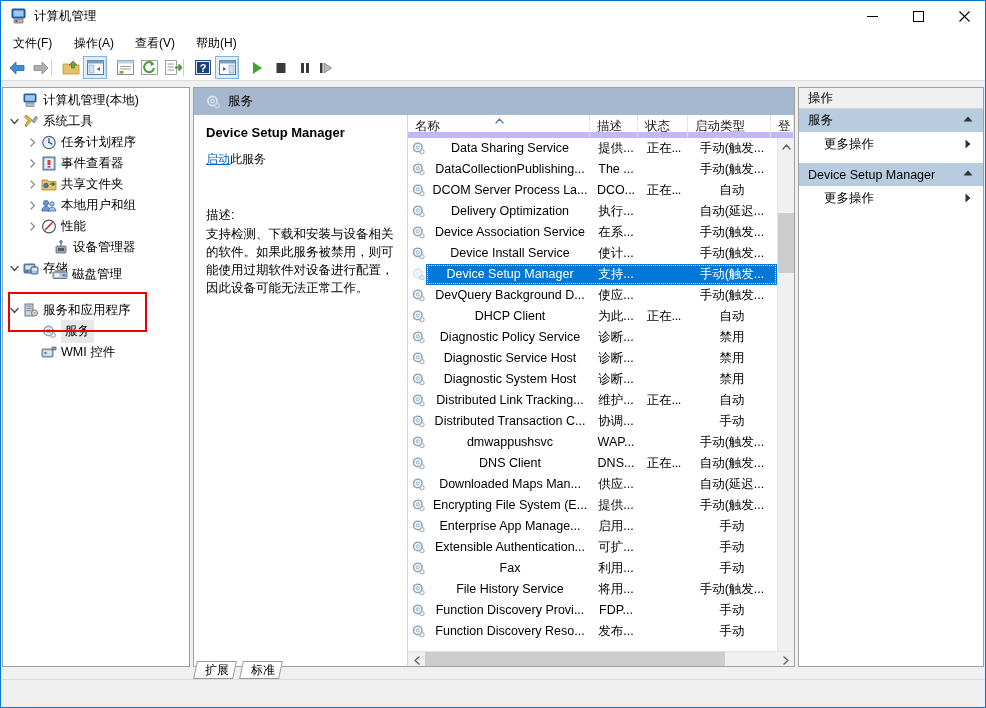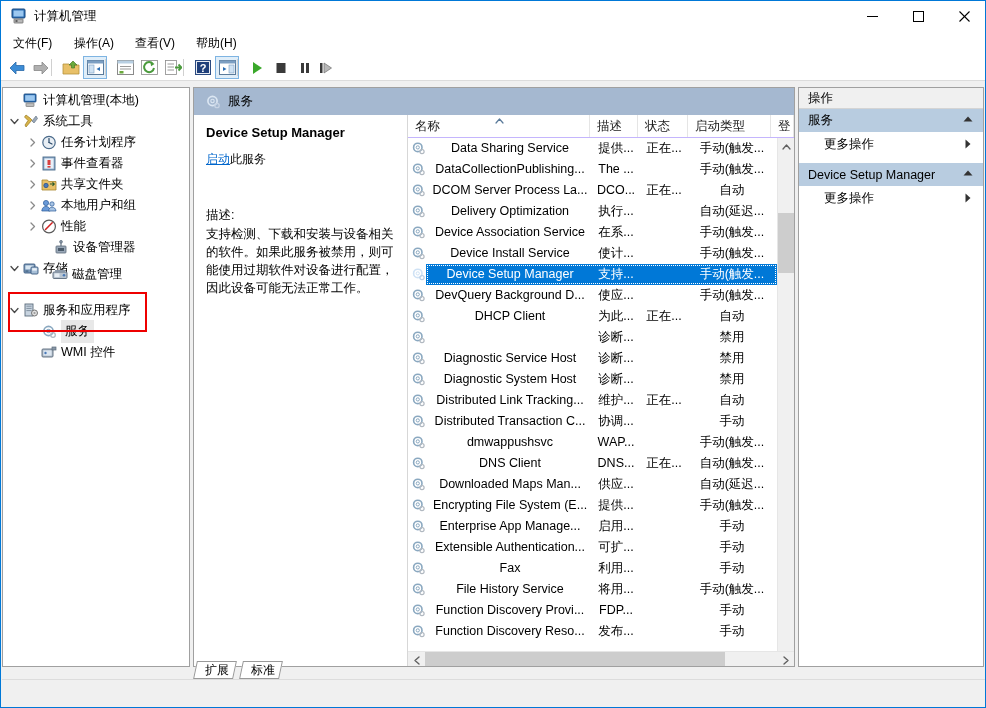--- a/index.html
+++ b/index.html
@@ -197,21 +197,21 @@
     position: absolute; left: 213px; top: 27px;
     width: 387px; height: 553px;
     background: #ffffff;
     border-left: 1px solid #d7d7d7;
     overflow: hidden;
   }
   #list-header {
     position: absolute; left: 0; top: 0;
     width: 386px; height: 23px;
     background: #ffffff;
-    border-bottom: 1px solid #c4b5fd;
+    border-bottom: 6px solid #c4b5fd;
   }
   .colhead {
     position: absolute; top: 0;
     height: 22px;
     display: flex; align-items: center;
     font-size: 12.5px; color: #1a1a1a;
     padding-left: 7px;
     border-right: 1px solid #e5e5e5;
     white-space: nowrap;
     overflow: hidden;
@@ -248,21 +248,21 @@
     position: absolute; left: 18px; top: 0;
     width: 351px; height: 21px;
     background: #0078d7;
     outline: 1px dotted #ffffff;
     outline-offset: -2px;
   }
   .row.selected .cell { color: #ffffff; }
 
   .c-name { left: 21px; width: 162px; }
   .c-desc { left: 187px; width: 42px; }
-  .c-status { left: 235px; width: 42px; }
+  .c-status { left: 235px; width: 42px; font-family: Liberation Serif, serif; }
   .c-start { left: 285px; width: 78px; }
   .c-logon { left: 368px; width: 20px; }
 
   
   #vscroll {
     position: absolute; right: 0; top: 23px;
     width: 17px; height: 530px;
     background: #f0f0f0;
     border-left: 1px solid #e6e6e6;
   }
@@ -888,20 +888,21 @@
               <span class="cell c-logon">本</span>
             </div>
             <div class="row" style="top: 189px;">
               <span class="svc-icon">
                 <svg width="15" height="15" viewBox="0 0 15 15">
       <circle cx="6.8" cy="6.4" r="4.2" fill="none" stroke="#8aa8c0" stroke-width="1.6"></circle>
       <circle cx="6.8" cy="6.4" r="1.6" fill="#ffffff" stroke="#8aa8c0" stroke-width="1"></circle>
       <circle cx="11" cy="10.6" r="2.1" fill="none" stroke="#b0b8c0" stroke-width="1.2"></circle>
     </svg>
               </span>
+              <span class="cell c-name">Diagnostic Policy Service</span>
               <span class="cell c-desc">诊断...</span>
               <span class="cell c-status"></span>
               <span class="cell c-start">禁用</span>
               <span class="cell c-logon">本</span>
             </div>
             <div class="row" style="top: 210px;">
               <span class="svc-icon">
                 <svg width="15" height="15" viewBox="0 0 15 15">
       <circle cx="6.8" cy="6.4" r="4.2" fill="none" stroke="#8aa8c0" stroke-width="1.6"></circle>
       <circle cx="6.8" cy="6.4" r="1.6" fill="#ffffff" stroke="#8aa8c0" stroke-width="1"></circle>

